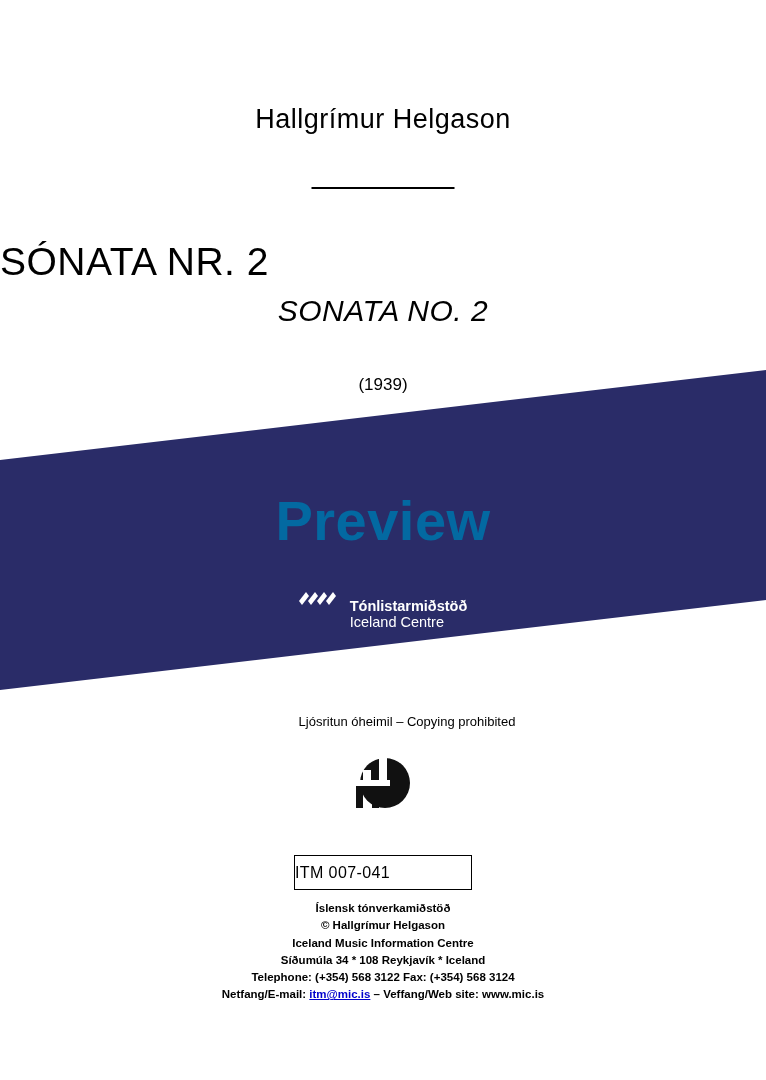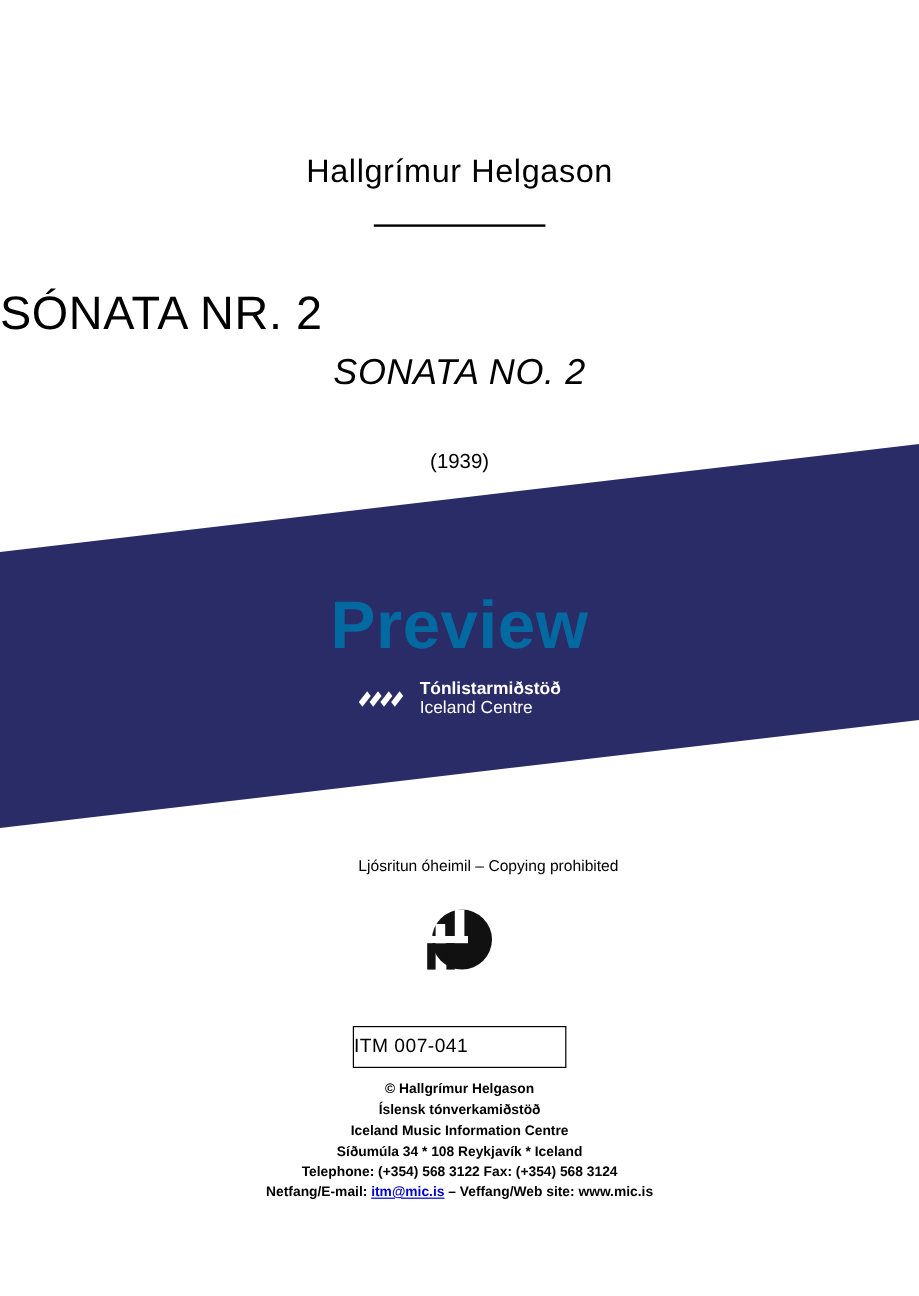--- a/index.html
+++ b/index.html
@@ -18,21 +18,21 @@
 
   .page {
     position: absolute;
     inset: 0;
     background: #ffffff;
   }
 
   
   .composer {
     position: absolute;
-    top: 128px;
+    top: 104px;
     left: 0;
     width: 100%;
     text-align: center;
     font-size: 27px;
     letter-spacing: 0.5px;
   }
   .rule {
     position: absolute;
     top: 187px;
     left: 50%;
@@ -108,20 +108,21 @@
     line-height: 0;
   }
   .banner-logo .logo-words {
     display: flex;
     flex-direction: column;
     line-height: 1.12;
   }
   .banner-logo .logo-line1 {
     font-size: 14.5px;
     font-weight: bold;
+    margin-top: 32px;
   }
   .banner-logo .logo-line2 {
     font-size: 14.5px;
     font-weight: normal;
   }
 
   
   .copy-notice {
     position: absolute;
     top: 714px;
@@ -221,22 +222,22 @@
       <rect x="11" y="18" width="8" height="16" fill="#ffffff"></rect>
       <rect x="27" y="6" width="8" height="22" fill="#ffffff"></rect>
     </svg>
   </div>
 
   <div class="cat-box">
     <span>ITM 007-041</span>
   </div>
 
   <div class="imprint">
+    <div>Íslensk tónverkamiðstöð</div>
     <div>© Hallgrímur Helgason</div>
-    <div>Íslensk tónverkamiðstöð</div>
     <div>Iceland Music Information Centre</div>
     <div>Síðumúla 34 * 108 Reykjavík * Iceland</div>
     <div>Telephone: (+354) 568 3122  Fax: (+354) 568 3124</div>
     <div>
       <span>Netfang/E-mail: </span><a href="#">itm@mic.is</a><span> – Veffang/Web site: www.mic.is</span>
     </div>
   </div>
 
 </div>
 

